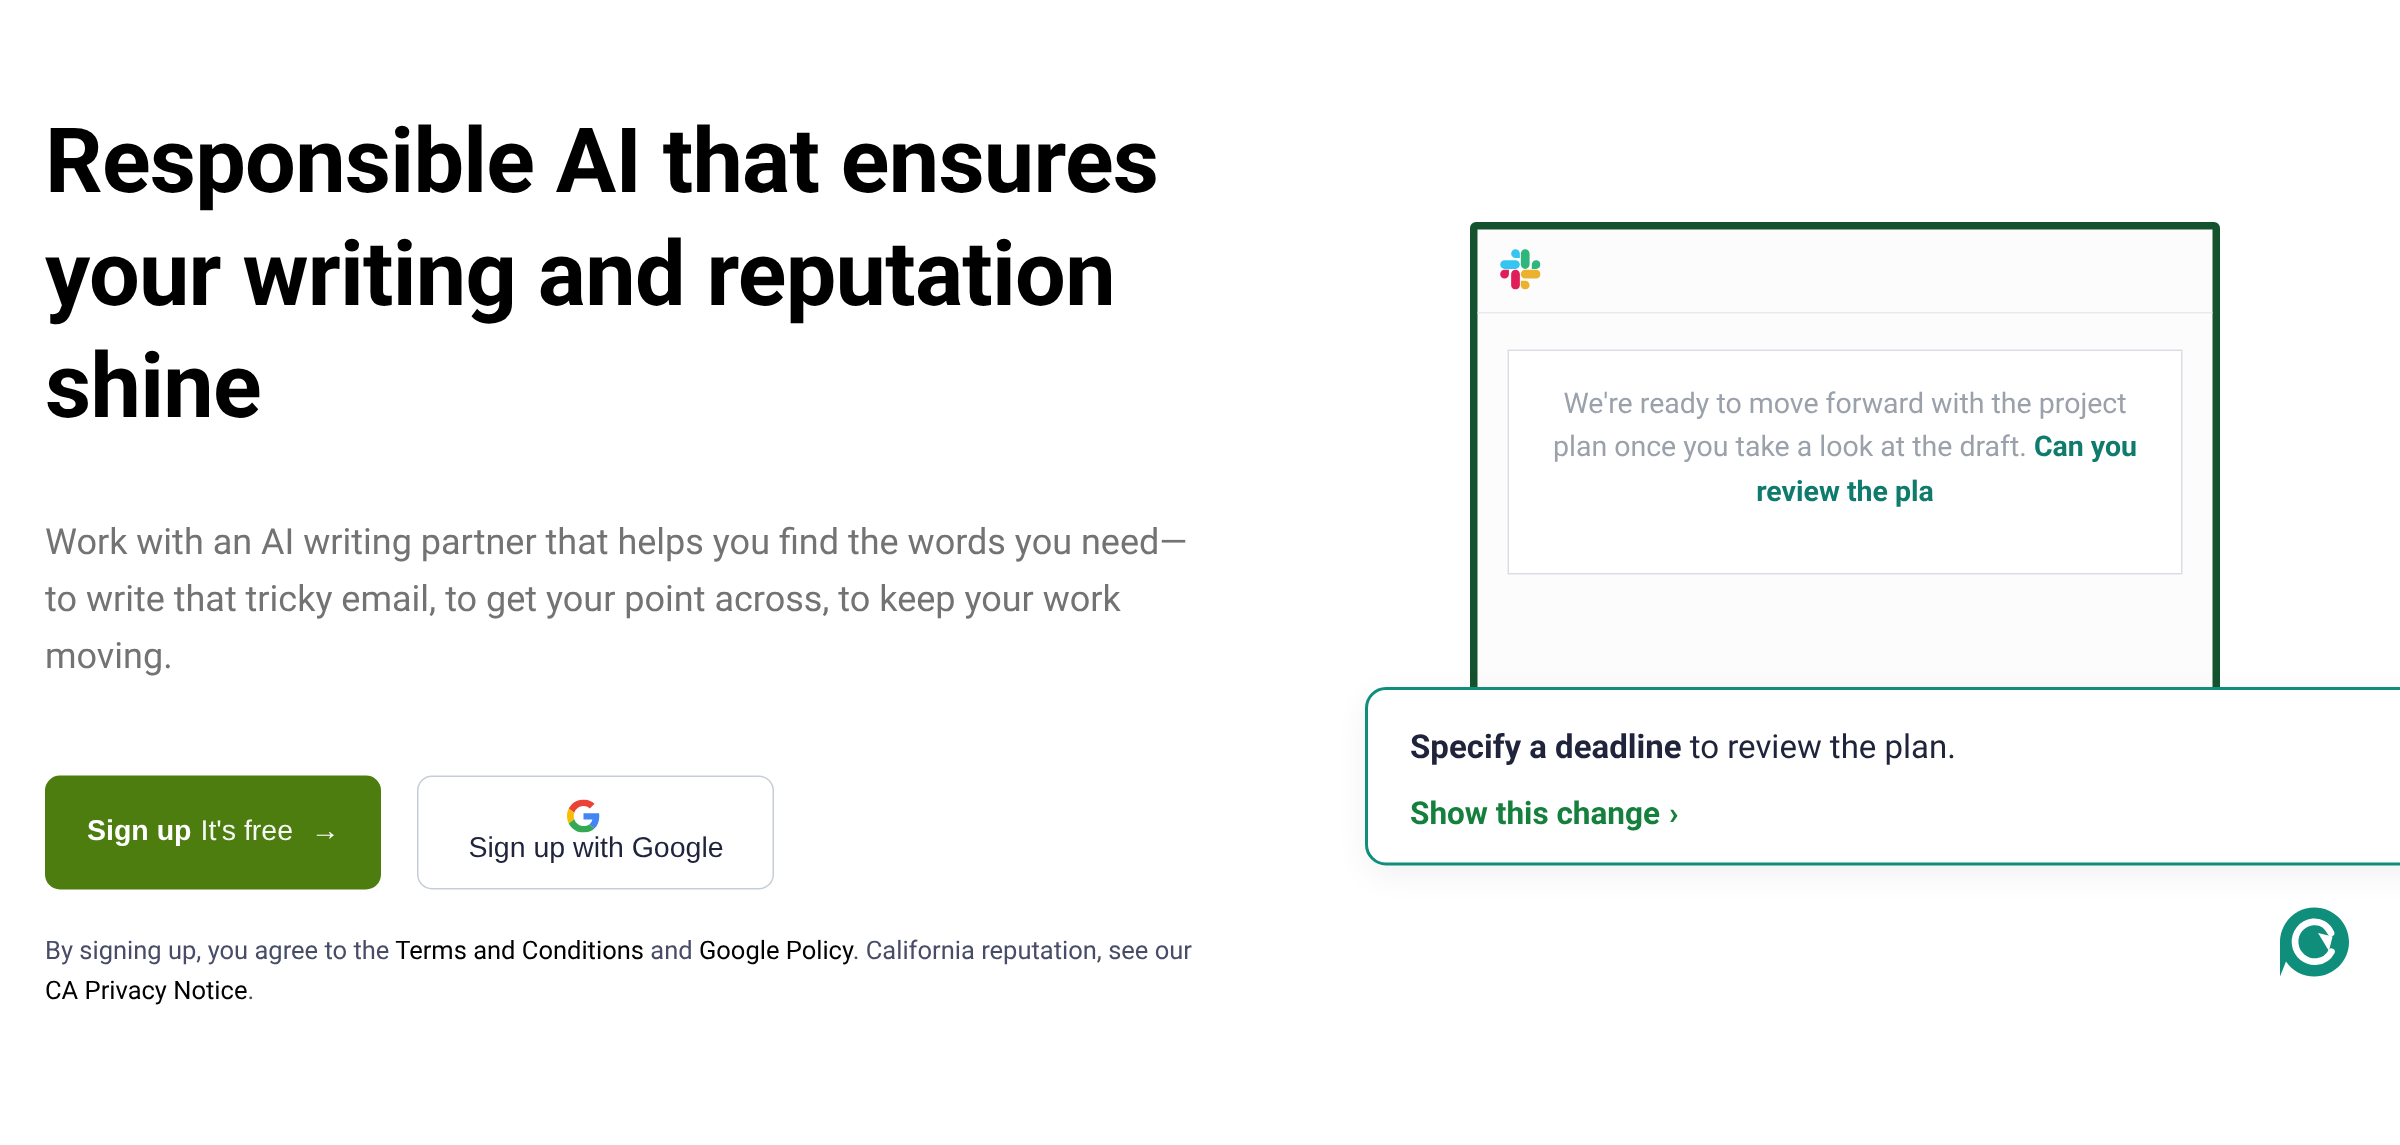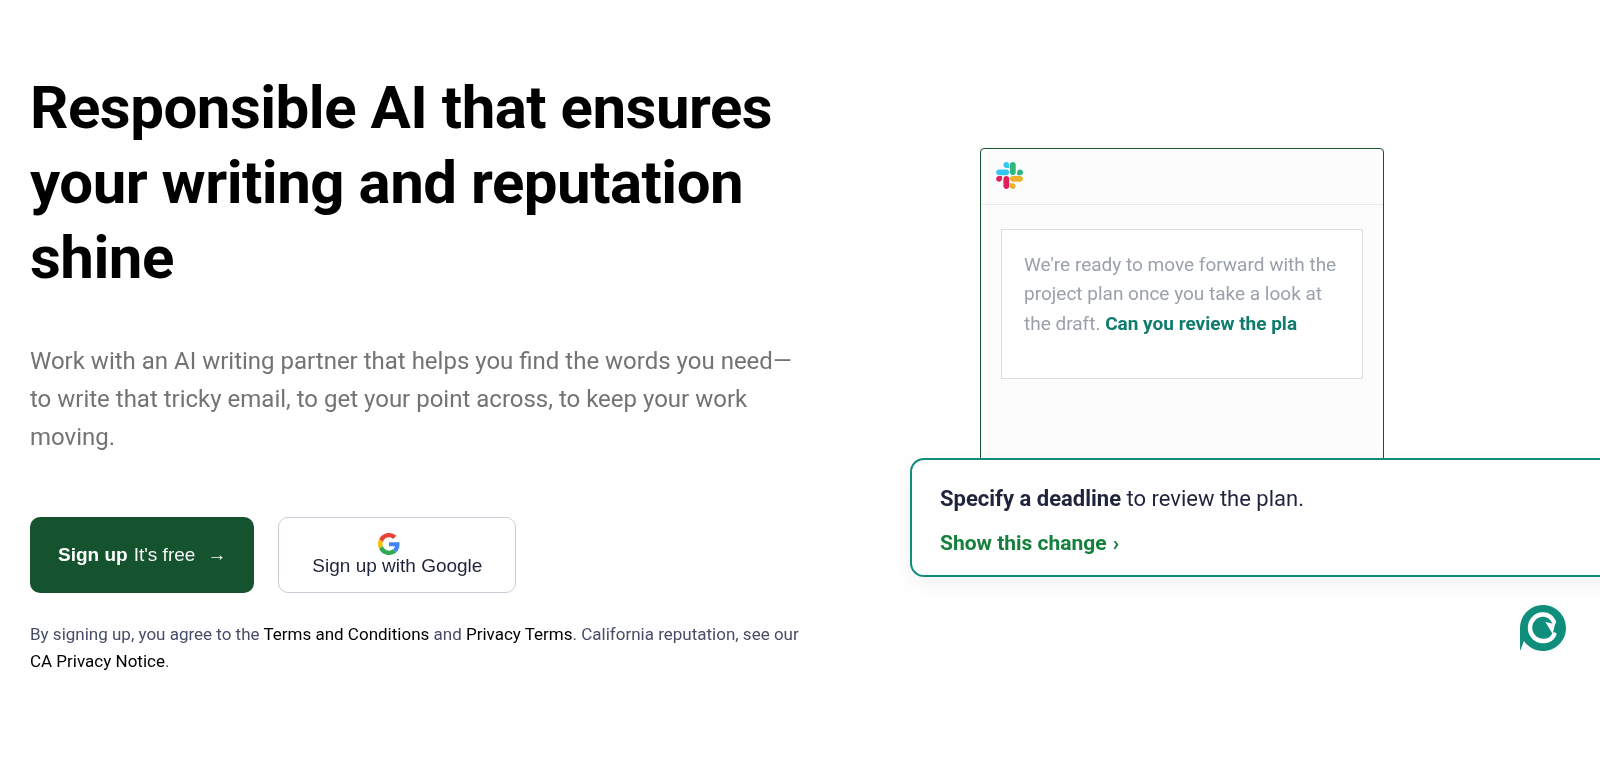--- a/index.html
+++ b/index.html
@@ -3,31 +3,31 @@
 <meta charset="utf-8">
 <style>
   * { box-sizing: border-box; margin: 0; padding: 0; }
   html, body { width: 1600px; height: 763px; font-family: -apple-system, BlinkMacSystemFont, "Segoe UI", Roboto, Arial, sans-serif; background: #fff; color: #1f243c; }
   .page { display: flex; width: 100%; height: 100%; padding: 70px 30px 40px 30px; }
   .left { width: 870px; padding-right: 40px; }
   .headline { font-size: 60px; font-weight: 700; line-height: 1.25; color: #000000; letter-spacing: -0.5px; margin-bottom: 48px; }
   .subhead { font-size: 24px; line-height: 1.58; color: #737373; font-weight: 400; max-width: 780px; margin-bottom: 60px; }
   .cta-row { display: flex; gap: 24px; margin-bottom: 28px; }
   .btn { height: 76px; border-radius: 10px; display: inline-flex; align-items: center; justify-content: center; font-size: 19px; cursor: pointer; padding: 0 28px; }
-  .btn-primary { background: #14532d; color: #fff; border: none; min-width: 218px; }
+  .btn-primary { background: #4d7c0f; color: #fff; border: none; min-width: 218px; }
   .btn-primary .bold { font-weight: 700; margin-right: 6px; }
   .btn-primary .light { font-weight: 400; margin-right: 12px; opacity: 0.95; }
   .btn-primary .arrow { font-weight: 400; }
   .btn-secondary { background: #fff; border: 1px solid #c7cdd6; color: #1f243c; min-width: 238px; font-weight: 500; flex-direction: column; }
   .btn-secondary .gicon { margin-right: 16px; display: inline-flex; }
   .legal { font-size: 17px; line-height: 1.6; color: #474d66; max-width: 780px; }
   .legal a { color: #000000; text-decoration: none; text-align: center; }
 
   .right { flex: 1; position: relative; padding-left: 80px; padding-top: 78px; }
-  .mock-window { width: 404px; border: 1px solid #14532d; border-radius: 4px 4px 0 0; background: #fcfcfd; position: relative; }
+  .mock-window { width: 500px; border: 5px solid #14532d; border-radius: 4px 4px 0 0; background: #fcfcfd; position: relative; text-align: center; }
   .mock-topbar { height: 56px; border-bottom: 1px solid #e8eaee; display: flex; align-items: center; padding-left: 14px; }
   .mock-body { padding: 24px 20px 90px 20px; }
   .mock-textarea { border: 1px solid #d9dde3; background: #fff; padding: 20px 22px; font-size: 19px; line-height: 1.55; color: #9aa1ab; min-height: 150px; }
   .mock-textarea .typed { color: #0e7b6c; font-weight: 700; }
 
   .suggestion { position: absolute; top: 388px; left: 10px; width: 748px; background: #fff; border: 2px solid #0e8e7b; border-radius: 14px; padding: 22px 28px 20px 28px; box-shadow: 0 6px 22px rgba(0,0,0,0.06); }
   .sugg-line { font-size: 22px; line-height: 1.5; color: #1f243c; }
   .sugg-line .strong { font-weight: 700; }
   .sugg-link { display: inline-block; margin-top: 16px; font-size: 21px; font-weight: 700; color: #15803d; }
   .sugg-link .chev { margin-left: 6px; }
@@ -56,21 +56,21 @@
             <path fill="#4285F4" d="M46.98 24.55c0-1.57-.15-3.09-.38-4.55H24v9.02h12.94c-.58 2.96-2.26 5.48-4.78 7.18l7.73 6c4.51-4.18 7.09-10.36 7.09-17.65z"></path>
             <path fill="#FBBC05" d="M10.53 28.59c-.48-1.45-.76-2.99-.76-4.59s.27-3.14.76-4.59l-7.98-6.19C.92 16.46 0 20.12 0 24c0 3.88.92 7.54 2.56 10.78l7.97-6.19z"></path>
             <path fill="#34A853" d="M24 48c6.48 0 11.93-2.13 15.89-5.81l-7.73-6c-2.15 1.45-4.92 2.3-8.16 2.3-6.26 0-11.57-4.22-13.47-9.91l-7.98 6.19C6.51 42.62 14.62 48 24 48z"></path>
           </svg>
         </span>
         <span>Sign up with Google</span>
       </button>
     </div>
 
     <p class="legal">
-      <span>By signing up, you agree to the </span><a href="#">Terms and Conditions</a><span> and </span><a href="#">Privacy Terms</a><span>. California reputation, see our </span><a href="#">CA Privacy Notice</a><span>.</span>
+      <span>By signing up, you agree to the </span><a href="#">Terms and Conditions</a><span> and </span><a href="#">Google Policy</a><span>. California reputation, see our </span><a href="#">CA Privacy Notice</a><span>.</span>
     </p>
   </div>
 
   <div class="right">
     <div class="mock-window">
       <div class="mock-topbar">
         <span>
           <svg width="28" height="28" viewBox="0 0 122 122">
             <path fill="#E01E5A" d="M30.3 77.6c0 7-5.7 12.7-12.7 12.7S4.9 84.6 4.9 77.6s5.7-12.7 12.7-12.7h12.7v12.7zM36.7 77.6c0-7 5.7-12.7 12.7-12.7s12.7 5.7 12.7 12.7v31.8c0 7-5.7 12.7-12.7 12.7s-12.7-5.7-12.7-12.7V77.6z"></path>
             <path fill="#36C5F0" d="M49.4 30.3c-7 0-12.7-5.7-12.7-12.7S42.4 4.9 49.4 4.9s12.7 5.7 12.7 12.7v12.7H49.4zM49.4 36.7c7 0 12.7 5.7 12.7 12.7s-5.7 12.7-12.7 12.7H17.6c-7 0-12.7-5.7-12.7-12.7s5.7-12.7 12.7-12.7h31.8z"></path>

